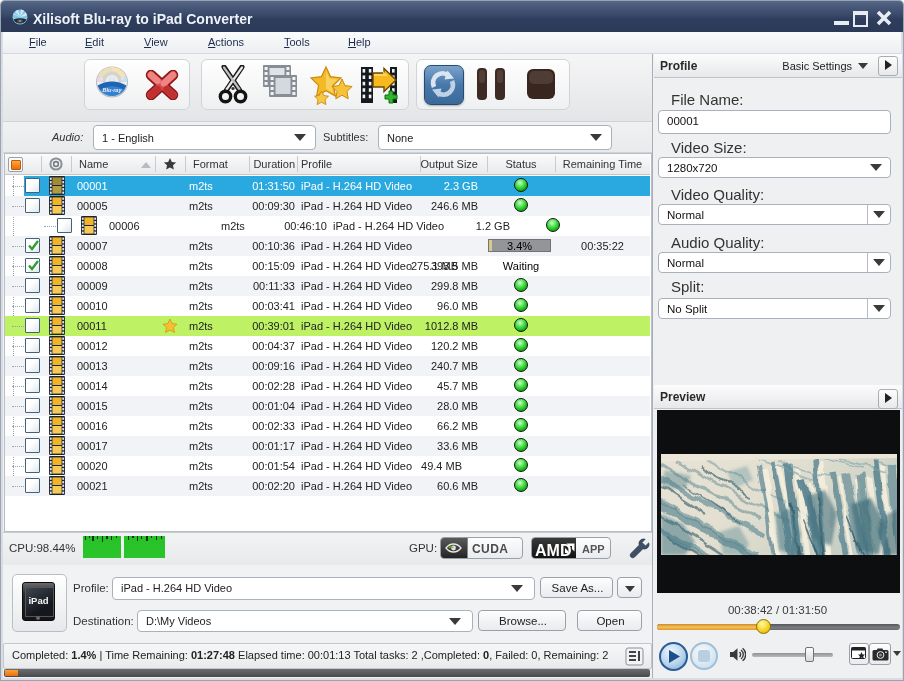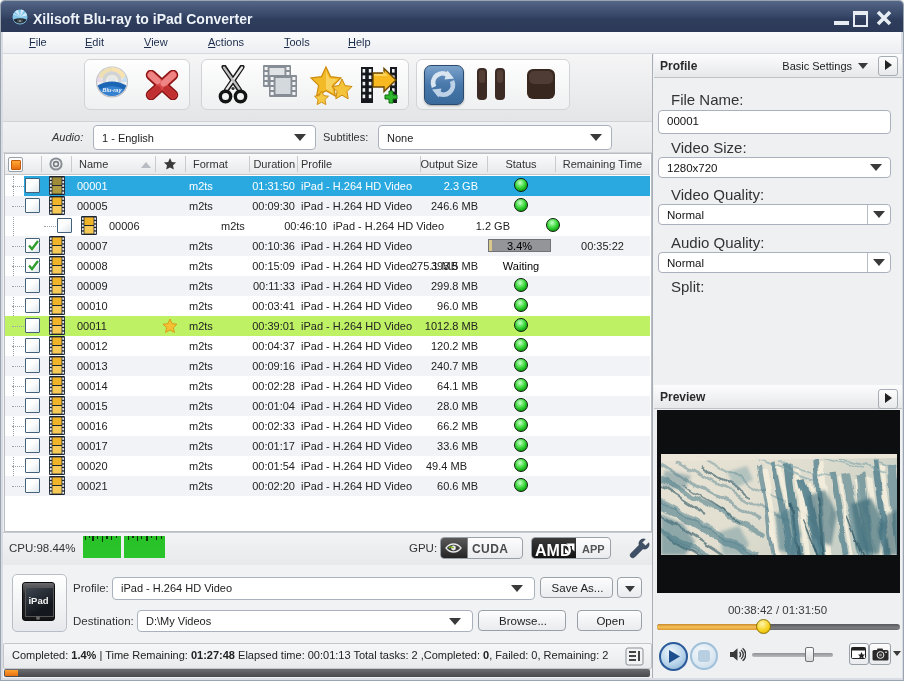--- a/index.html
+++ b/index.html
@@ -539,21 +539,21 @@
               <rect x="0.9" y="12.1" width="1.8" height="2.2"></rect>
               <rect x="13.3" y="12.1" width="1.8" height="2.2"></rect>
               <rect x="0.9" y="15.6" width="1.8" height="2.2"></rect>
               <rect x="13.3" y="15.6" width="1.8" height="2.2"></rect>
             </g>
           </svg>
           <span class="cell" style="left:72px;color:#222;">00014</span>
           <span class="cell" style="left:184px;color:#222;">m2ts</span>
           <span class="cell" style="left:244px;width:46px;text-align:right;color:#222;">00:02:28</span>
           <span class="cell" style="left:296px;color:#222;">iPad - H.264 HD Video</span>
-          <span class="cell" style="left:400px;width:73px;text-align:right;color:#222;">64.1 MB</span>
+          <span class="cell" style="left:400px;width:73px;text-align:right;color:#222;">45.7 MB</span>
           <span class="abs" style="left:509px;top:2px;width:14px;height:14px;border-radius:50%;background:radial-gradient(circle at 42% 32%,#c8ffc8,#44dc44 42%,#14aa14 72%,#0a7a0a);border:1.5px solid #0c1c0c;box-sizing:border-box;"></span>
         </div>
       <div class="trow" style="top:242px;background:#f2f3f6;">
           <span class="abs" style="left:7px;top:10px;width:12px;height:1px;border-top:1px dotted #9aa2ac;"></span>
           <span class="cbx"></span>
           <svg class="abs" style="left:44px;top:0px;" width="16" height="19" viewBox="0 0 16 19">
             <rect x="0" y="0" width="16" height="19" rx="1.2" fill="#1c2430"></rect>
             <rect x="3.4" y="1.4" width="9.2" height="7.6" fill="#f0b428"></rect>
             <rect x="3.4" y="10" width="9.2" height="7.6" fill="#f7ca55"></rect>
             <g fill="#e8e8ea">
@@ -647,21 +647,21 @@
               <rect x="0.9" y="12.1" width="1.8" height="2.2"></rect>
               <rect x="13.3" y="12.1" width="1.8" height="2.2"></rect>
               <rect x="0.9" y="15.6" width="1.8" height="2.2"></rect>
               <rect x="13.3" y="15.6" width="1.8" height="2.2"></rect>
             </g>
           </svg>
           <span class="cell" style="left:72px;color:#222;">00020</span>
           <span class="cell" style="left:184px;color:#222;">m2ts</span>
           <span class="cell" style="left:244px;width:46px;text-align:right;color:#222;">00:01:54</span>
           <span class="cell" style="left:296px;color:#222;">iPad - H.264 HD Video</span>
-          <span class="cell" style="left:421px;width:73px;text-align:left;color:#222;">49.4 MB</span>
+          <span class="cell" style="left:400px;width:73px;text-align:center;color:#222;">49.4 MB</span>
           <span class="abs" style="left:509px;top:2px;width:14px;height:14px;border-radius:50%;background:radial-gradient(circle at 42% 32%,#c8ffc8,#44dc44 42%,#14aa14 72%,#0a7a0a);border:1.5px solid #0c1c0c;box-sizing:border-box;"></span>
         </div>
       <div class="trow" style="top:322px;background:#f2f3f6;">
           <span class="abs" style="left:7px;top:10px;width:12px;height:1px;border-top:1px dotted #9aa2ac;"></span>
           <span class="cbx"></span>
           <svg class="abs" style="left:44px;top:0px;" width="16" height="19" viewBox="0 0 16 19">
             <rect x="0" y="0" width="16" height="19" rx="1.2" fill="#1c2430"></rect>
             <rect x="3.4" y="1.4" width="9.2" height="7.6" fill="#f0b428"></rect>
             <rect x="3.4" y="10" width="9.2" height="7.6" fill="#f7ca55"></rect>
             <g fill="#e8e8ea">
@@ -801,20 +801,25 @@
         <span style="position:absolute;right:22px;top:0;width:1px;height:19px;background:#b6bdc8;"></span>
         <span class="arr" style="right:5px;top:6px;border-left-width:6.5px;border-right-width:6.5px;border-top-width:7px;"></span>
       </div>
     <div class="flabel" style="top:180px;">Audio Quality:</div>
     <div class="ffield" style="top:198px;height:19px;">
         <span class="tx">Normal</span>
         <span style="position:absolute;right:22px;top:0;width:1px;height:19px;background:#b6bdc8;"></span>
         <span class="arr" style="right:5px;top:6px;border-left-width:6.5px;border-right-width:6.5px;border-top-width:7px;"></span>
       </div>
     <div class="flabel" style="top:224px;">Split:</div>
+    <div class="ffield" style="top:244px;height:19px;">
+        <span class="tx">No Split</span>
+        <span style="position:absolute;right:22px;top:0;width:1px;height:19px;background:#b6bdc8;"></span>
+        <span class="arr" style="right:5px;top:6px;border-left-width:6.5px;border-right-width:6.5px;border-top-width:7px;"></span>
+      </div>
 
     <div class="phead" style="top:331px;">
       <b>Preview</b>
       <div class="pbtn" style="left:224px;top:4px;">
           <span style="position:absolute;left:6px;top:3px;width:0;height:0;border-top:5px solid transparent;border-bottom:5px solid transparent;border-left:7px solid #222;"></span>
         </div>
     </div>
     <div id="video" class="abs" style="left:4px;top:356px;width:243px;height:183px;background:#0d0e10;">
       <svg class="abs" style="left:4px;top:44px;" width="236" height="101" viewBox="0 0 236 101" preserveAspectRatio="none">
         <defs>

